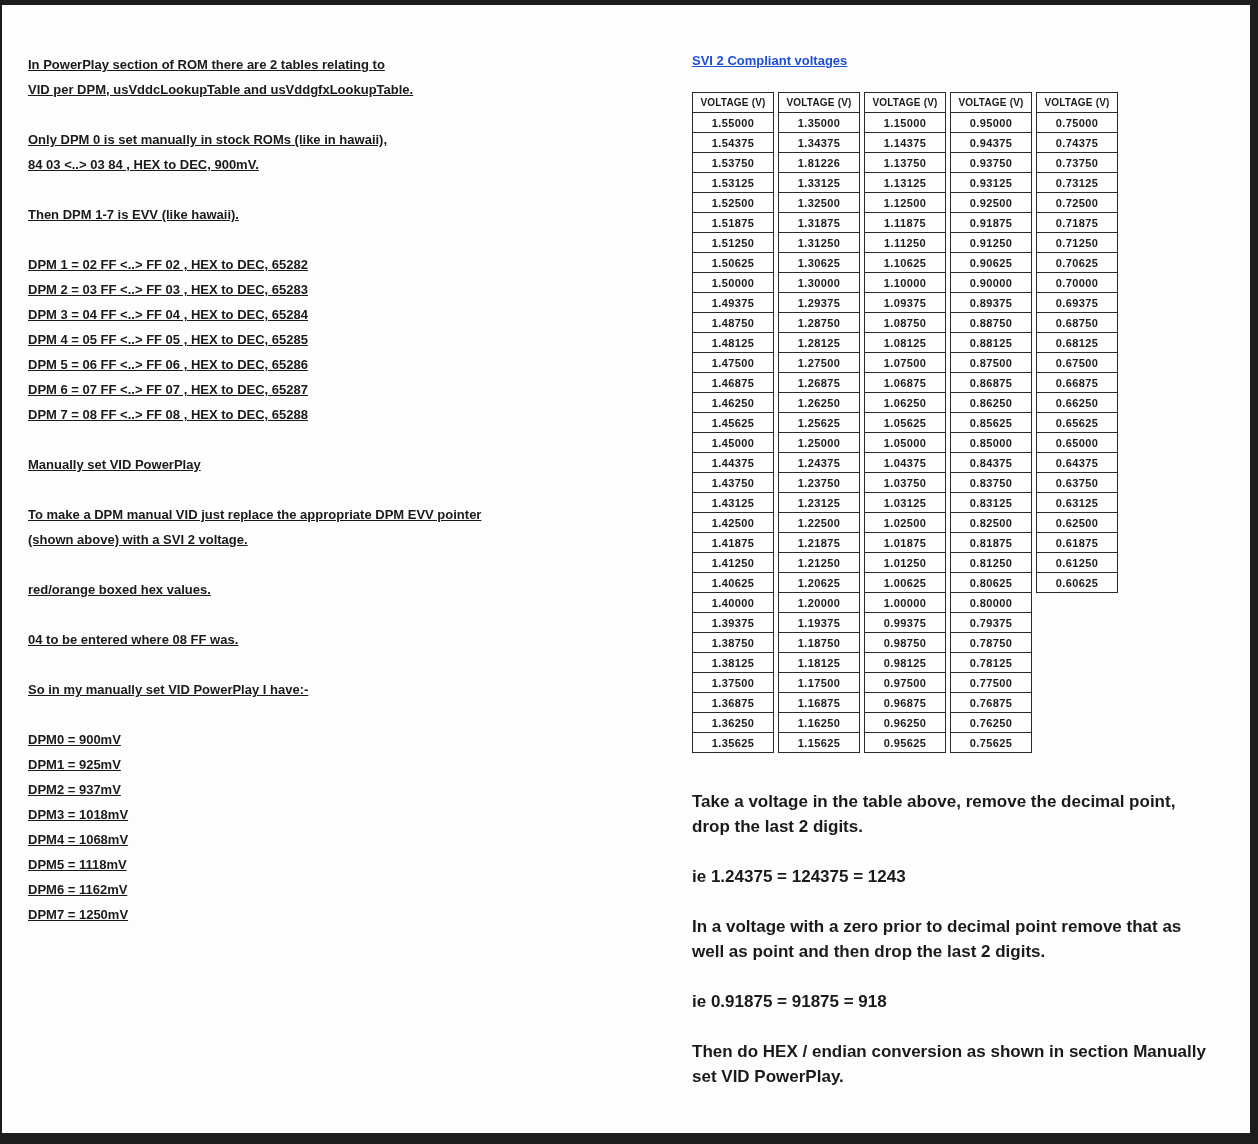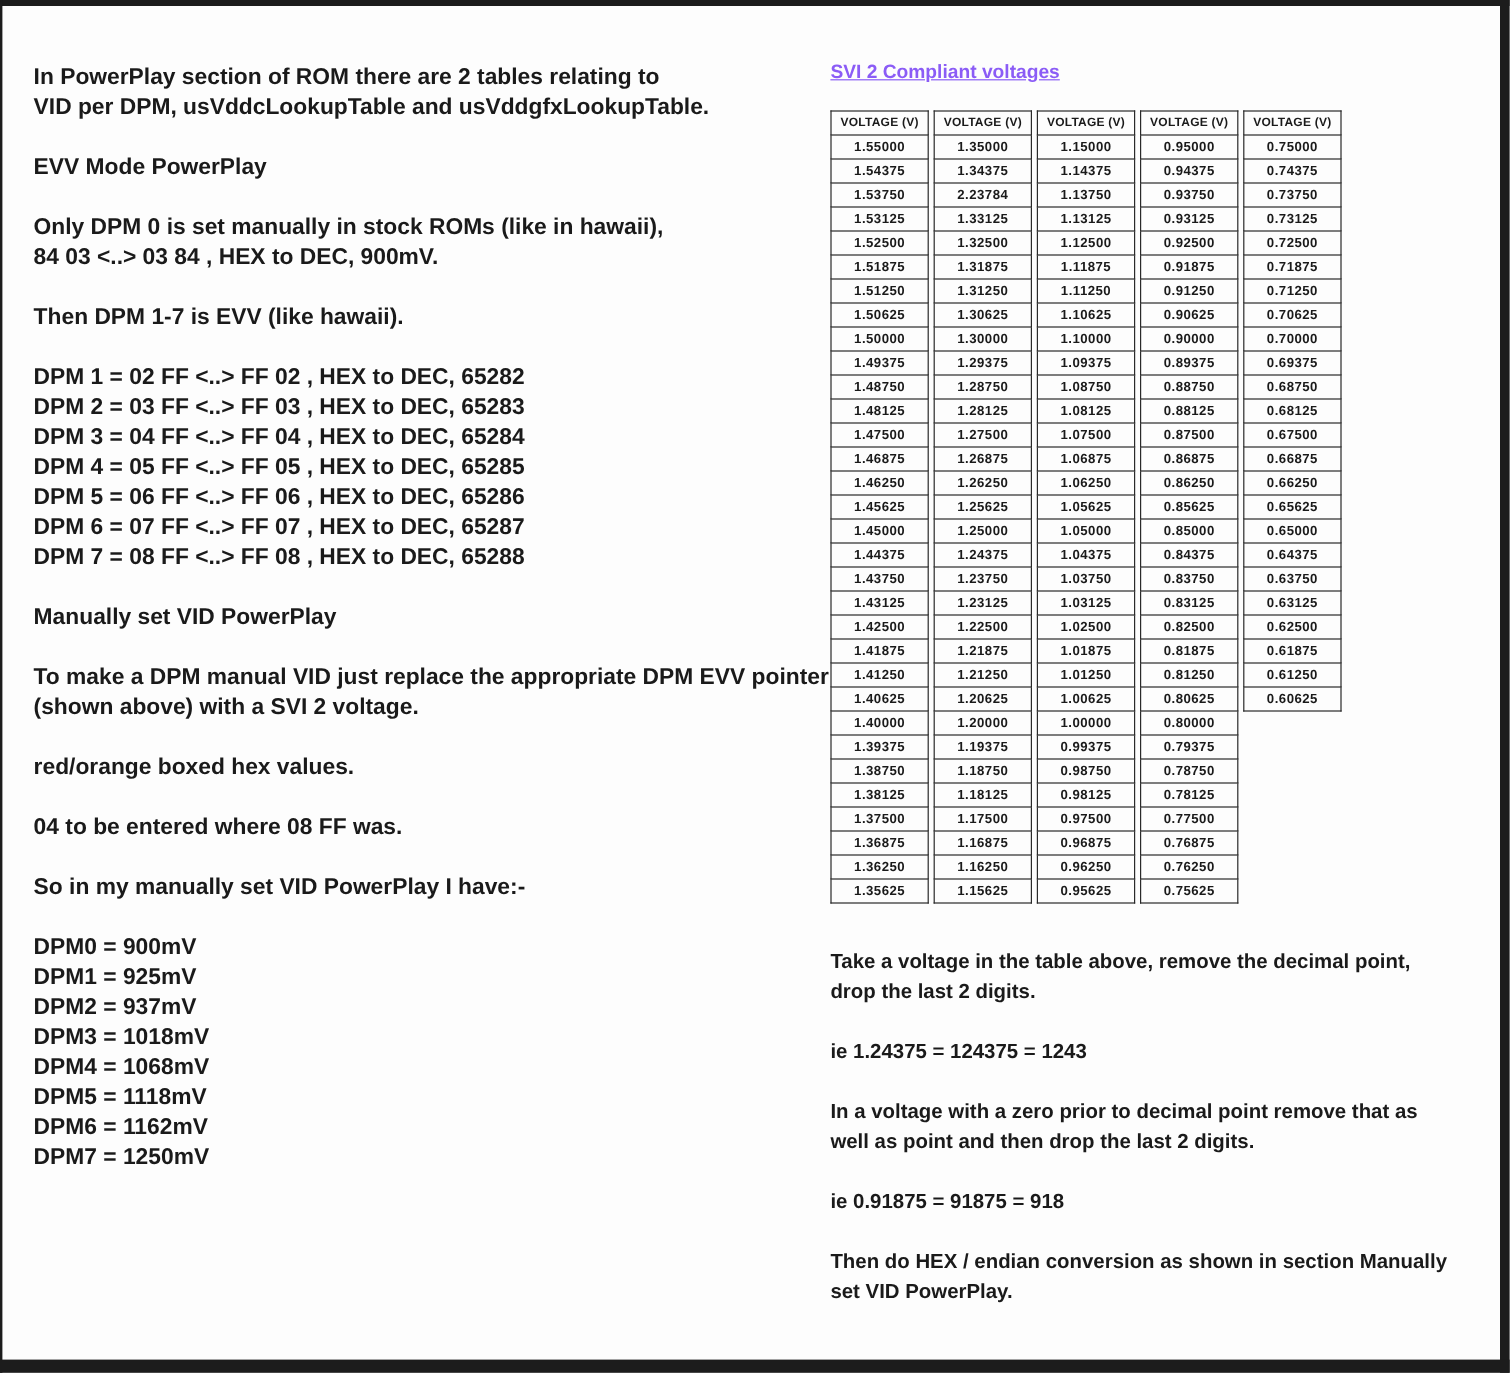--- a/index.html
+++ b/index.html
@@ -6,29 +6,29 @@
   body{
     width:1258px;height:1144px;position:relative;overflow:hidden;
     background:#fdfdfd;color:#1a1a1a;
     font-family:"Liberation Sans", sans-serif;font-weight:bold;
   }
   .frame-top{position:absolute;top:0;left:0;width:1258px;height:5px;background:#1c1c1c;}
   .frame-right{position:absolute;top:0;right:0;width:8px;height:1144px;background:#1c1c1c;}
   .frame-bottom{position:absolute;bottom:0;left:0;width:1258px;height:11px;background:#1c1c1c;}
   .frame-left{position:absolute;top:0;left:0;width:2px;height:1144px;background:#1c1c1c;}
 
-  #left-col{position:absolute;left:28px;top:52px;width:650px;font-size:19px;line-height:25px;}
+  #left-col{position:absolute;left:28px;top:52px;width:650px;font-size:13px;line-height:25px;text-decoration:underline;}
   #right-col{position:absolute;left:692px;top:50px;width:560px;}
 
   .para{margin:0 0 25px 0;}
   .line{white-space:nowrap;}
 
   #right-title{
-    font-size:16px;line-height:22px;font-weight:bold;margin:0 0 20px 0;
-    text-decoration:underline;color:#8b5cf6;
+    font-size:13px;line-height:22px;font-weight:bold;margin:0 0 20px 0;
+    text-decoration:underline;color:#1d4ed8;
   }
   #svi-table{display:flex;flex-direction:row;gap:4px;align-items:flex-start;}
   table.vcol{border-collapse:collapse;table-layout:fixed;}
   .vcol th,.vcol td{
     width:80px;height:19px;padding:0;border:1px solid #2a2a2a;
     text-align:center;vertical-align:middle;color:#1a1a1a;
   }
   .vcol th{font-size:10px;letter-spacing:0.2px;}
   .vcol td{font-size:11px;letter-spacing:0.4px;}
 
@@ -42,23 +42,20 @@
   <div class="frame-left"></div>
   <div class="frame-right"></div>
   <div class="frame-bottom"></div>
 
   <div id="left-col">
       <div class="para">
         <div class="line">In PowerPlay section of ROM there are 2 tables relating to</div>
         <div class="line">VID per DPM, usVddcLookupTable and usVddgfxLookupTable.</div>
       </div>
       <div class="para">
-        <div class="line">EVV Mode PowerPlay</div>
-      </div>
-      <div class="para">
         <div class="line">Only DPM 0 is set manually in stock ROMs (like in hawaii),</div>
         <div class="line">84 03 &lt;..&gt; 03 84 , HEX to DEC, 900mV.</div>
       </div>
       <div class="para">
         <div class="line">Then DPM 1-7 is EVV (like hawaii).</div>
       </div>
       <div class="para">
         <div class="line">DPM 1 = 02 FF &lt;..&gt; FF 02 , HEX to DEC, 65282</div>
         <div class="line">DPM 2 = 03 FF &lt;..&gt; FF 03 , HEX to DEC, 65283</div>
         <div class="line">DPM 3 = 04 FF &lt;..&gt; FF 04 , HEX to DEC, 65284</div>
@@ -210,21 +207,21 @@
             </tr>
           </thead>
           <tbody>
             <tr>
               <td>1.35000</td>
             </tr>
             <tr>
               <td>1.34375</td>
             </tr>
             <tr>
-              <td>2.23784</td>
+              <td>1.81226</td>
             </tr>
             <tr>
               <td>1.33125</td>
             </tr>
             <tr>
               <td>1.32500</td>
             </tr>
             <tr>
               <td>1.31875</td>
             </tr>

